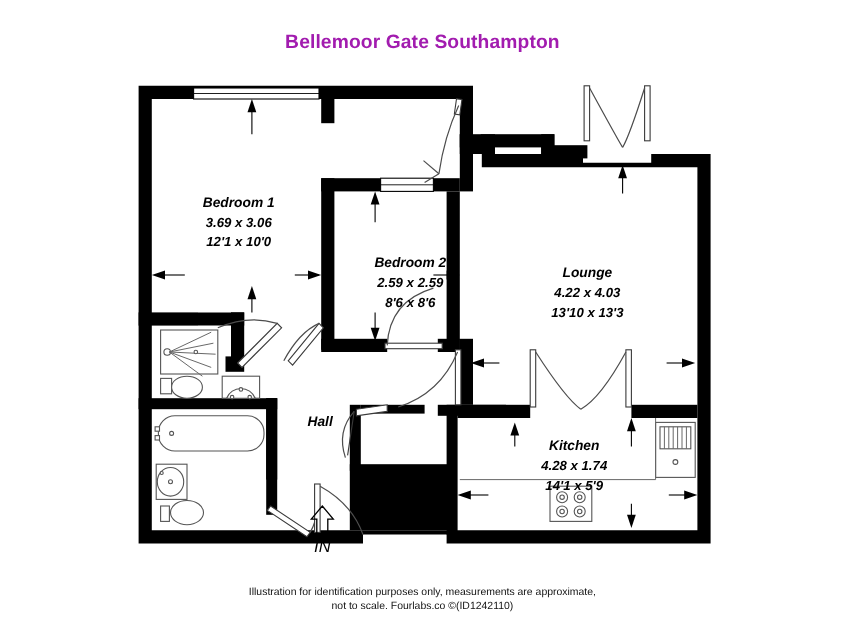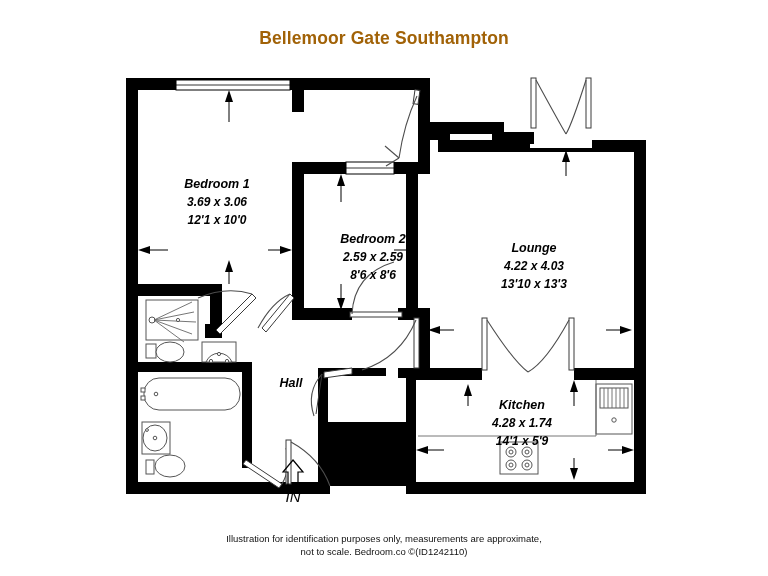--- a/index.html
+++ b/index.html
@@ -23,21 +23,21 @@
   }
   #plan-title {
     position: absolute;
     top: 28px;
     left: 0;
     width: 768px;
     text-align: center;
     font-size: 17.5px;
     font-weight: bold;
     letter-spacing: 0.1px;
-    color: #a16207;
+    color: #a21caf;
   }
   #plan-canvas {
     position: absolute;
     top: 62px;
     left: 0;
     width: 768px;
     height: 450px;
     font-style: italic;
   }
   #plan-footer {
@@ -437,16 +437,16 @@
       </g>
     </svg>
 
     <svg viewBox="0 0 768 40" width="768" height="40" style="position:absolute; top:418px; left:0;" xmlns="http://www.w3.org/2000/svg">
       <text class="label-in" x="293" y="22">IN</text>
     </svg>
   </div>
 
   <div id="plan-footer">
     <span class="footer-line">Illustration for identification purposes only, measurements are approximate,</span>
-    <span class="footer-line">not to scale. Bedroom.co ©(ID1242110)</span>
+    <span class="footer-line">not to scale. Fourlabs.co ©(ID1242110)</span>
   </div>
 
 </div>
 
 </body></html>

